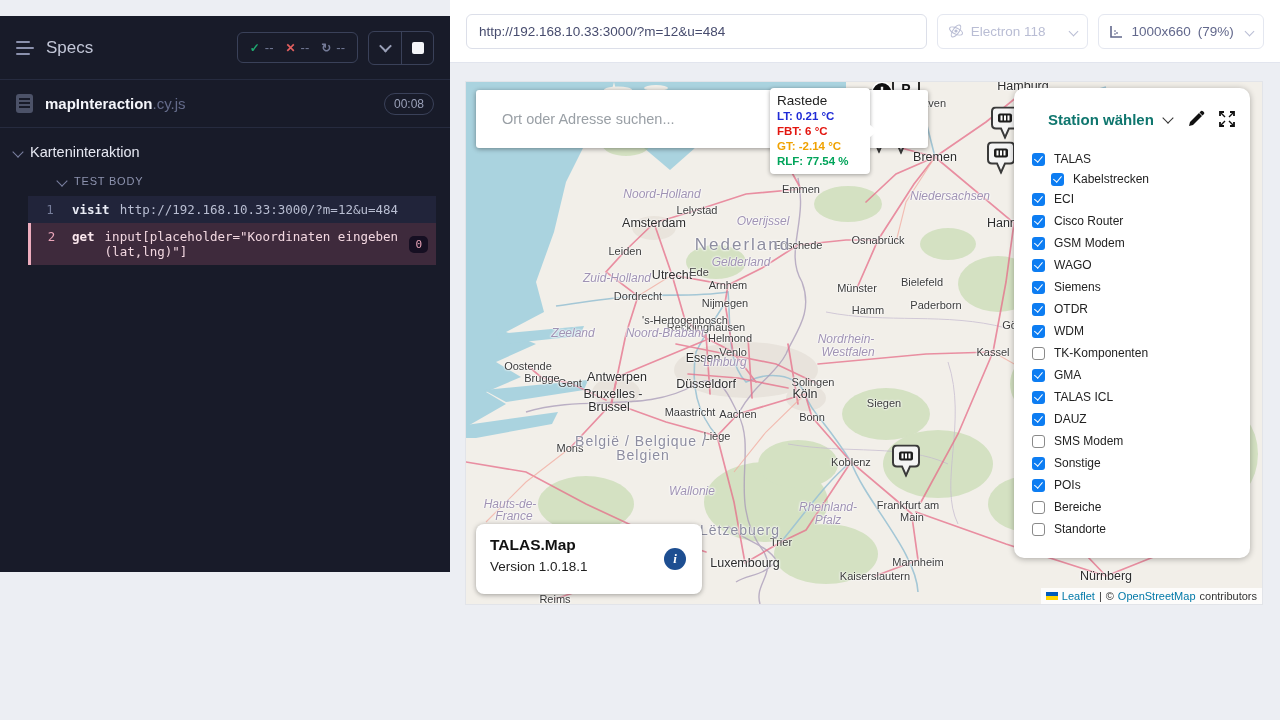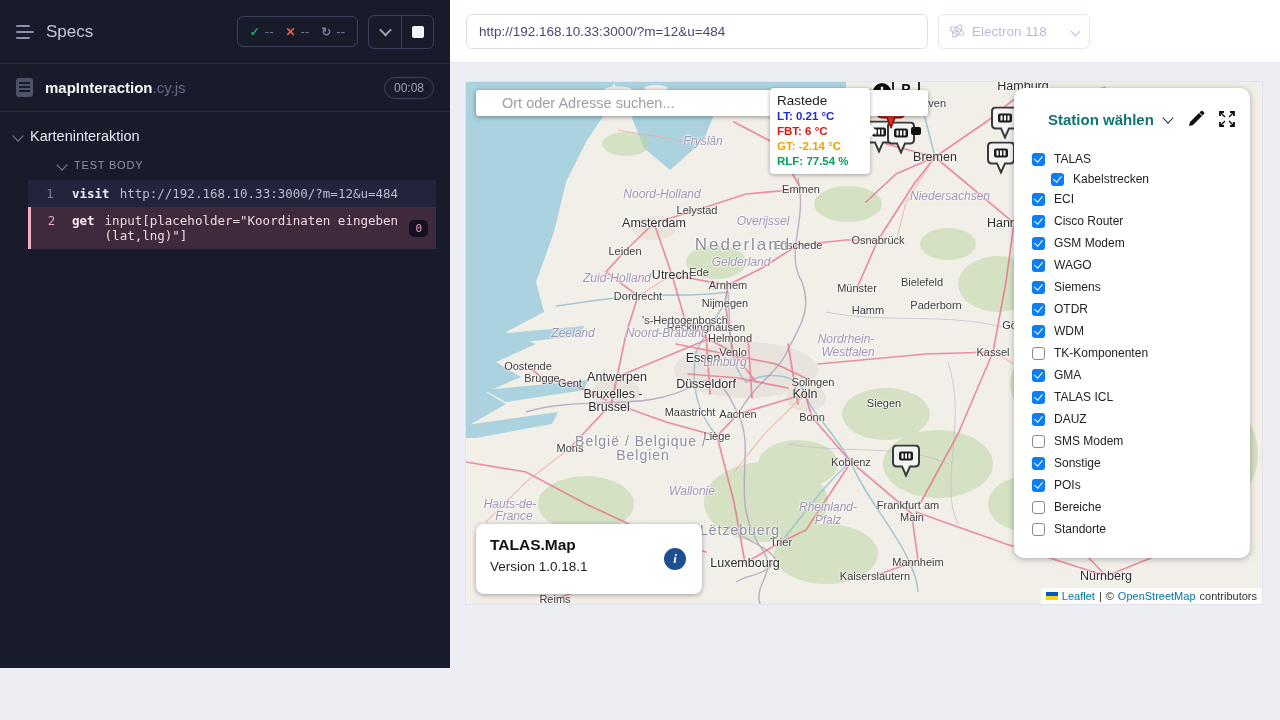--- a/index.html
+++ b/index.html
@@ -1,20 +1,20 @@
 <!DOCTYPE html>
 <html><head>
 <meta charset="utf-8">
 <style>
   * { margin:0; padding:0; box-sizing:border-box; }
   html,body { width:1280px; height:720px; overflow:hidden; background:#eceef3;
               font-family:"Liberation Sans", sans-serif; }
 
   
-  .reporter { position:absolute; left:0; top:0; width:450px; height:668px;
+  .reporter { position:absolute; left:0; top:16px; width:450px; height:556px;
               background:#181b29; color:#cfd3e2; }
   .rep-header { display:flex; align-items:center; height:64px; padding:0 16px;
                 border-bottom:1px solid #262b3f; }
   .rep-title { font-size:17px; color:#c3c7d8; margin-left:10px; flex:0 0 auto; }
   .menu-ic { width:20px; height:16px; position:relative; }
   .menu-ic span{ position:absolute; left:0; height:2px; background:#8b91ad; border-radius:1px;}
   .menu-ic span:nth-child(1){top:1px;width:14px}
   .menu-ic span:nth-child(2){top:7px;width:18px}
   .menu-ic span:nth-child(3){top:13px;width:14px}
   .rep-spacer{flex:1}
@@ -89,21 +89,21 @@
   .ml.c   { font-size:11px;  color:#3b3b3b; }
   .ml.clg { font-size:12.5px;color:#2c2c2c; }
   .ml.r   { font-size:12px;  color:#a093b4; font-style:italic; }
   .ml.co  { font-size:17px;  color:#8d8da0; letter-spacing:2px;margin-left:40px; }
   .ml.co2 { font-size:14px;  color:#8d8da0; letter-spacing:1px; }
 
   .pin { position:absolute; transform:translate(-50%,-42%); cursor:pointer; }
   .chipmark { position:absolute; width:10px; height:8px; background:#111; border-radius:2px;
               transform:translate(-50%,-50%); }
 
-  .search-box { position:absolute; left:10px; top:8px; width:452px; height:26px; background:#fff;
+  .search-box { position:absolute; left:10px; top:8px; width:452px; height:58px; background:#fff;
                 border-radius:3px; box-shadow:0 1px 5px rgba(0,0,0,.4); border:none; outline:none;
                 padding:0 12px 0 26px; font-size:14.5px; color:#333; }
   .search-box::placeholder { color:#9aa0a6; }
 
   .tooltip { position:absolute; left:304px; top:6px; width:100px; background:#fff; border-radius:4px;
              box-shadow:0 1px 4px rgba(0,0,0,.35); padding:5px 7px; font-size:11.5px; line-height:15px;}
   .tooltip .tt-title { font-size:13.5px; color:#222; margin-bottom:1px;}
   .tooltip .tt-row { font-weight:bold; }
   .tt-arrow { position:absolute; right:-7px; top:36px; width:0; height:0;
               border-top:7px solid transparent; border-bottom:7px solid transparent;
@@ -218,20 +218,29 @@
 <div class="runner">
   <div class="run-header">
     <input class="url-input" readonly="" value="http://192.168.10.33:3000/?m=12&amp;u=484" style="">
     <div class="sel browser">
       <svg width="16" height="16" viewBox="0 0 16 16">
         <circle cx="8" cy="8" r="1.6" fill="#b9bdd4"></circle>
         <ellipse cx="8" cy="8" rx="7" ry="3" fill="none" stroke="#b9bdd4" stroke-width="1.1" transform="rotate(25 8 8)"></ellipse>
         <ellipse cx="8" cy="8" rx="7" ry="3" fill="none" stroke="#b9bdd4" stroke-width="1.1" transform="rotate(-55 8 8)"></ellipse>
       </svg>
       <span>Electron 118</span>
+      <span class="dn"></span>
+    </div>
+    <div class="sel viewport">
+      <svg width="15" height="15" viewBox="0 0 15 15">
+        <path d="M2 2 v11 h11" fill="none" stroke="#62688c" stroke-width="1.6"></path>
+        <path d="M5 10 h2 M5 7 h2 M8 10 v-2" stroke="#62688c" stroke-width="1.2"></path>
+      </svg>
+      <span>1000x660</span>
+      <span>(79%)</span>
       <span class="dn"></span>
     </div>
   </div>
 
   <div class="map">
     <svg class="base" width="796" height="522" viewBox="0 0 796 522">
       <rect width="796" height="522" fill="#f2efe9"></rect>
 
       <path d="M0,345 L40,322 L20,310 L55,295 L30,280 L70,262 L40,250 L78,230 L70,200 L88,150 L100,100 L120,60 L140,30 L148,0 L0,0 Z" fill="#aad3df"></path>
       <path d="M148,0 L380,0 L380,6 L340,14 L300,10 L260,18 L210,12 L170,20 L150,8 Z" fill="#aad3df"></path>

